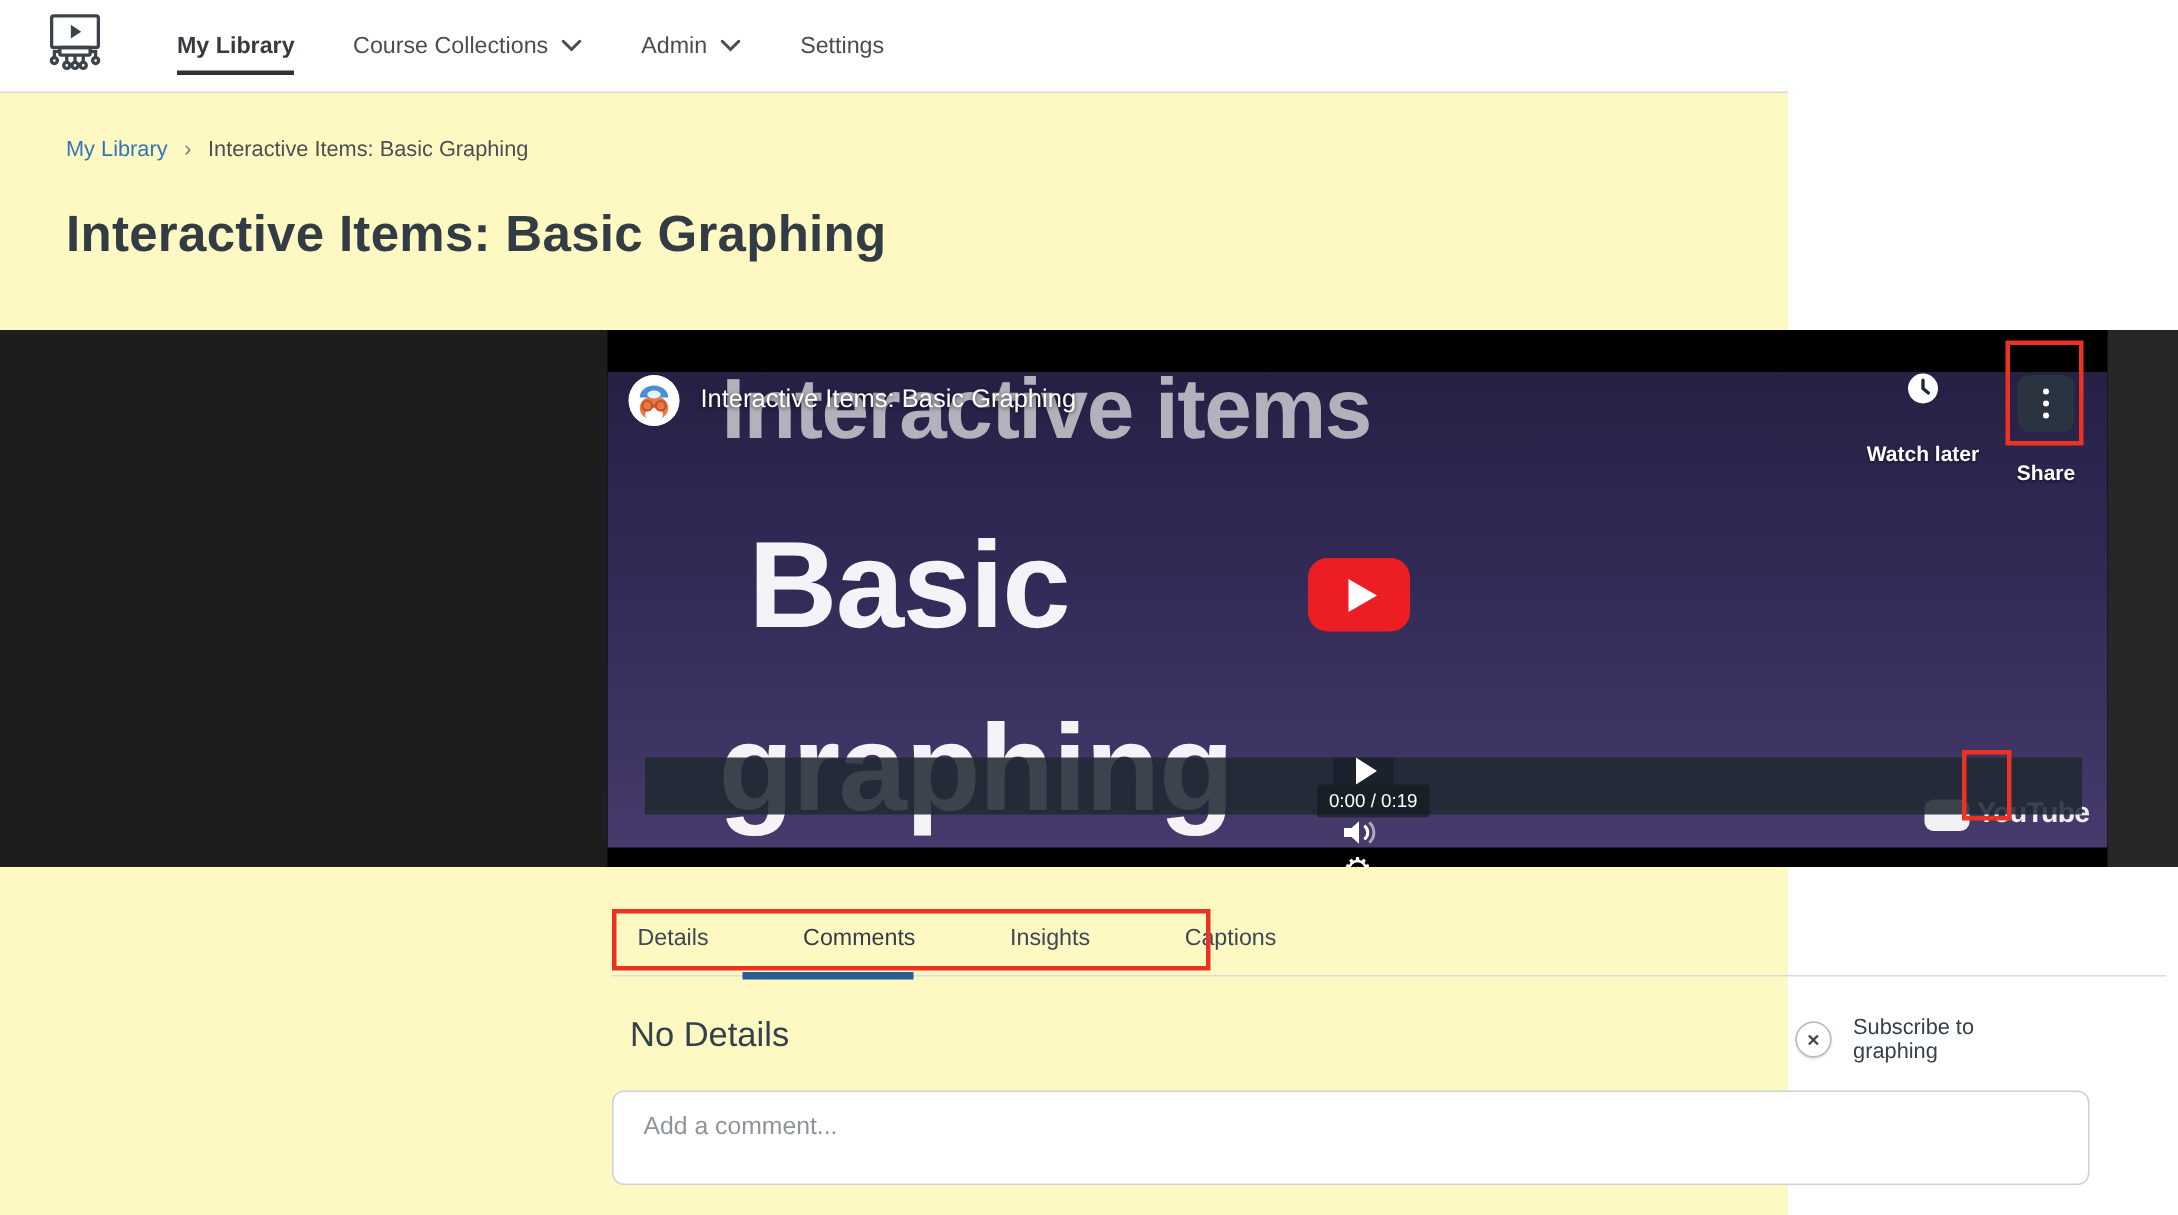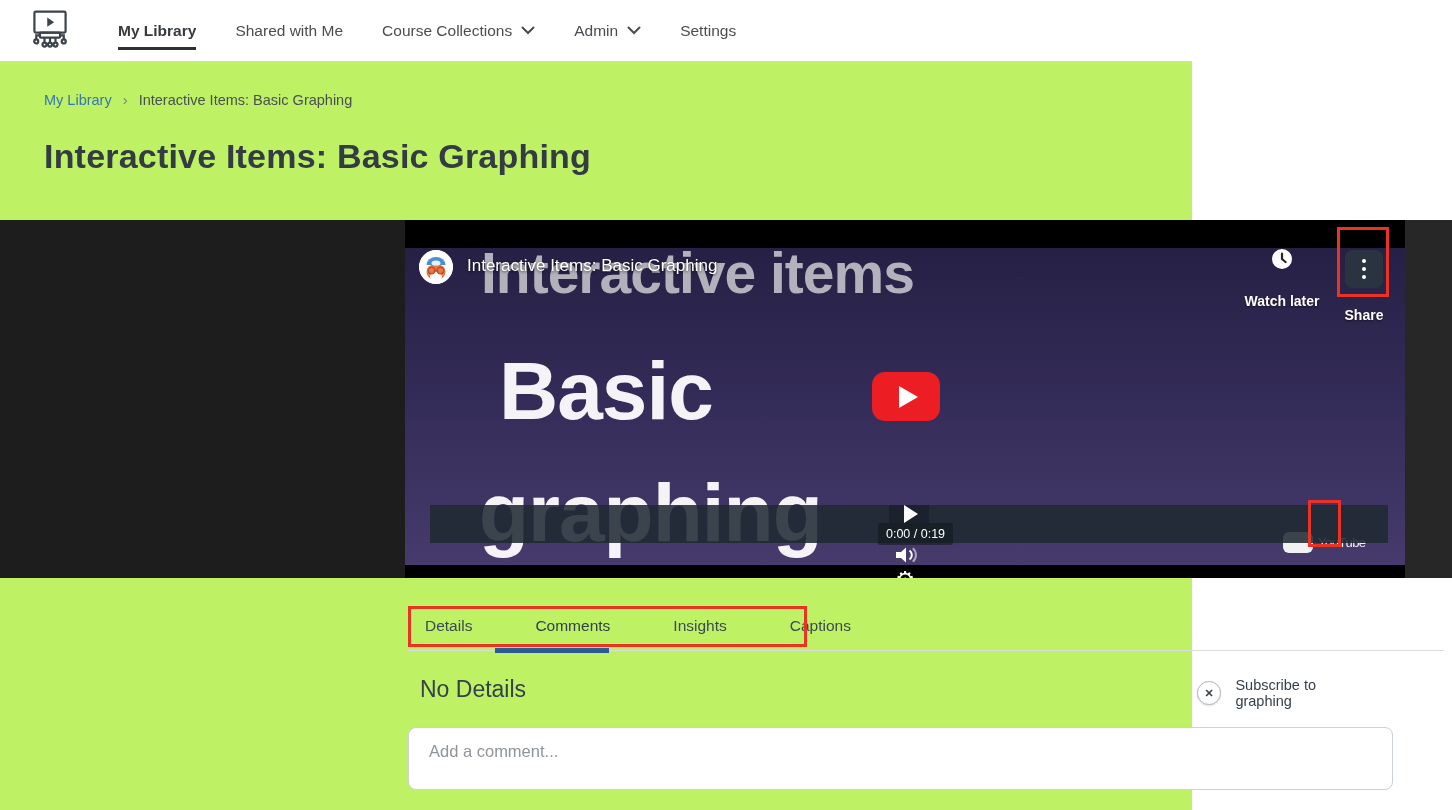--- a/index.html
+++ b/index.html
@@ -1,18 +1,18 @@
 <!DOCTYPE html>
 <html><head>
 <meta charset="utf-8">
 <style>
   * { box-sizing: border-box; margin: 0; padding: 0; }
   html,body { width:1452px; height:810px; }
   body { font-family:"Liberation Sans", sans-serif; background:#fff; overflow:hidden; }
-  .screen { position:relative; width:1192px; height:810px; background:#bef264; }
+  .screen { position:relative; width:1192px; height:810px; background:#fef9c3; }
 
   
   .topnav { position:absolute; top:0; left:0; width:100%; height:62px; background:#fff;
             border-bottom:1px solid #d4d8da; display:flex; align-items:center; }
   .logo { margin-left:27px; width:46px; height:46px; display:flex; align-items:center; justify-content:center; cursor:pointer; }
   .nav-items { display:flex; gap:39px; margin-left:45px; height:62px; }
   .nav-item { position:relative; display:flex; align-items:center; height:62px; font-size:15.5px;
               color:#494d51; cursor:pointer; white-space:nowrap; }
   .nav-item.active { font-weight:bold; color:#363a3e; }
   .nav-item.active::after { content:""; position:absolute; left:0; right:0; bottom:12px; height:3px; background:#2d3135; }
@@ -50,21 +50,21 @@
   .annotation { position:absolute; border:3px solid #ec3323; z-index:6; pointer-events:none; }
   .anno-share { left:932px; top:7px; width:52px; height:70px; }
   .anno-gear  { left:903px; top:280px; width:33px; height:47px; }
 
   .yt-center-btn { position:absolute; top:152px; left:467px; width:68px; height:49px; background:#ed1d24;
                    border-radius:13px; display:flex; align-items:center; justify-content:center; z-index:3; cursor:pointer; }
   .yt-center-btn .tri { width:0; height:0; border-left:19px solid #fff; border-top:11px solid transparent; border-bottom:11px solid transparent; margin-left:4px; }
 
   .watermark { position:absolute; top:312px; left:878px; z-index:1; display:flex; align-items:center; gap:5px; cursor:pointer; }
   .wm-icon { width:30px; height:21px; background:#f1f1f3; border-radius:6px; }
-  .wm-text { color:#f1f1f3; font-size:13px; font-weight:normal; letter-spacing:-0.5px; }
+  .wm-text { color:#f1f1f3; font-size:19px; font-weight:bold; letter-spacing:-0.5px; }
 
   .control-bar { position:absolute; top:285px; left:25px; width:958px; height:38px; z-index:2;
                  background:rgba(31,41,51,0.87); display:flex; align-items:center;flex-direction:column; }
   .cb-play { width:40px; height:38px; background:rgba(18,25,31,0.45); display:flex; align-items:center; justify-content:center; cursor:pointer; }
   .cb-play .tri { width:0; height:0; border-left:14px solid #fff; border-top:9px solid transparent; border-bottom:9px solid transparent; margin-left:3px; }
   .cb-time { margin-left:13px; background:rgba(15,21,26,0.55); color:#fff; font-size:12.5px; padding:4px 8px; border-radius:2px; }
   .cb-spacer { flex:1; }
   .cb-icon { display:flex; align-items:center; justify-content:center; cursor:pointer; }
   .cb-volume { width:30px; margin-right:6px; }
   .cb-gear { width:30px; margin-right:8px; color:#fff; font-size:22px; font-family:"DejaVu Sans", sans-serif; line-height:1; }
@@ -116,23 +116,20 @@
           <path d="M35 29 h4 v4"></path>
             <circle cx="39" cy="35.5" r="2.2"></circle>
         </svg>
       </span>
     </div>
     <nav class="nav-items">
       <div class="nav-item active">
         <span>My Library</span>
       </div>
       <div class="nav-item">
-        <span>Shared with Me</span>
-      </div>
-      <div class="nav-item">
         <span>Course Collections</span>
         <span class="chev">
           <svg width="14" height="9" viewBox="0 0 14 9" fill="none" stroke="#494d51" stroke-width="2" stroke-linecap="round">
               <path d="M1.5 1.5 L7 7 L12.5 1.5"></path>
             </svg>
         </span>
       </div>
       <div class="nav-item">
         <span>Admin</span>
         <span class="chev">

